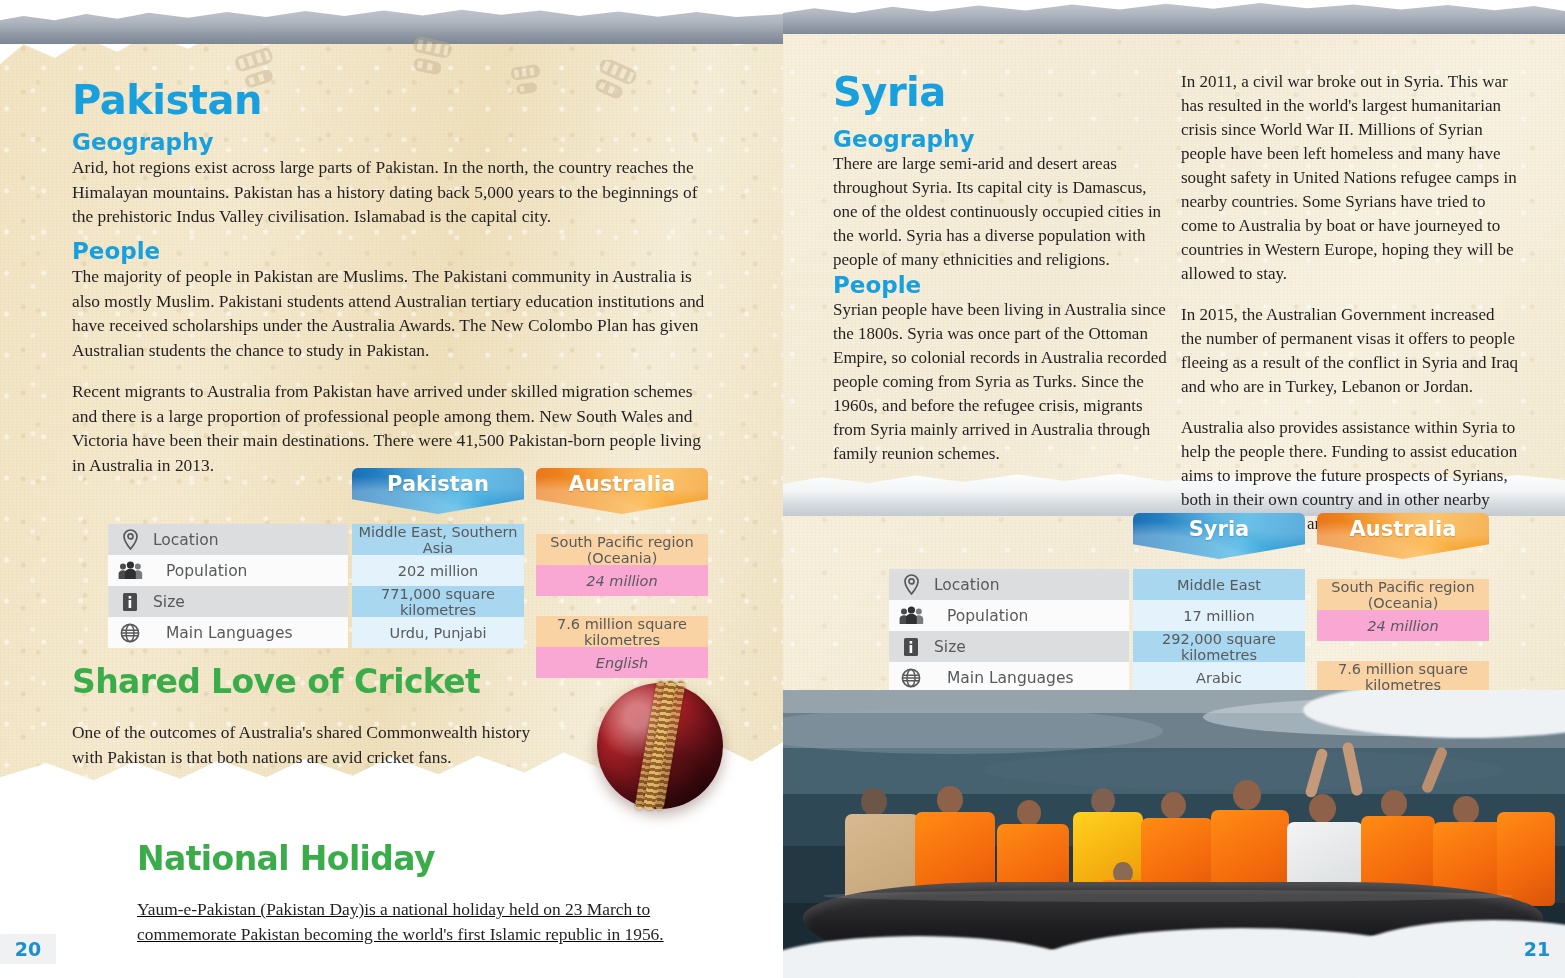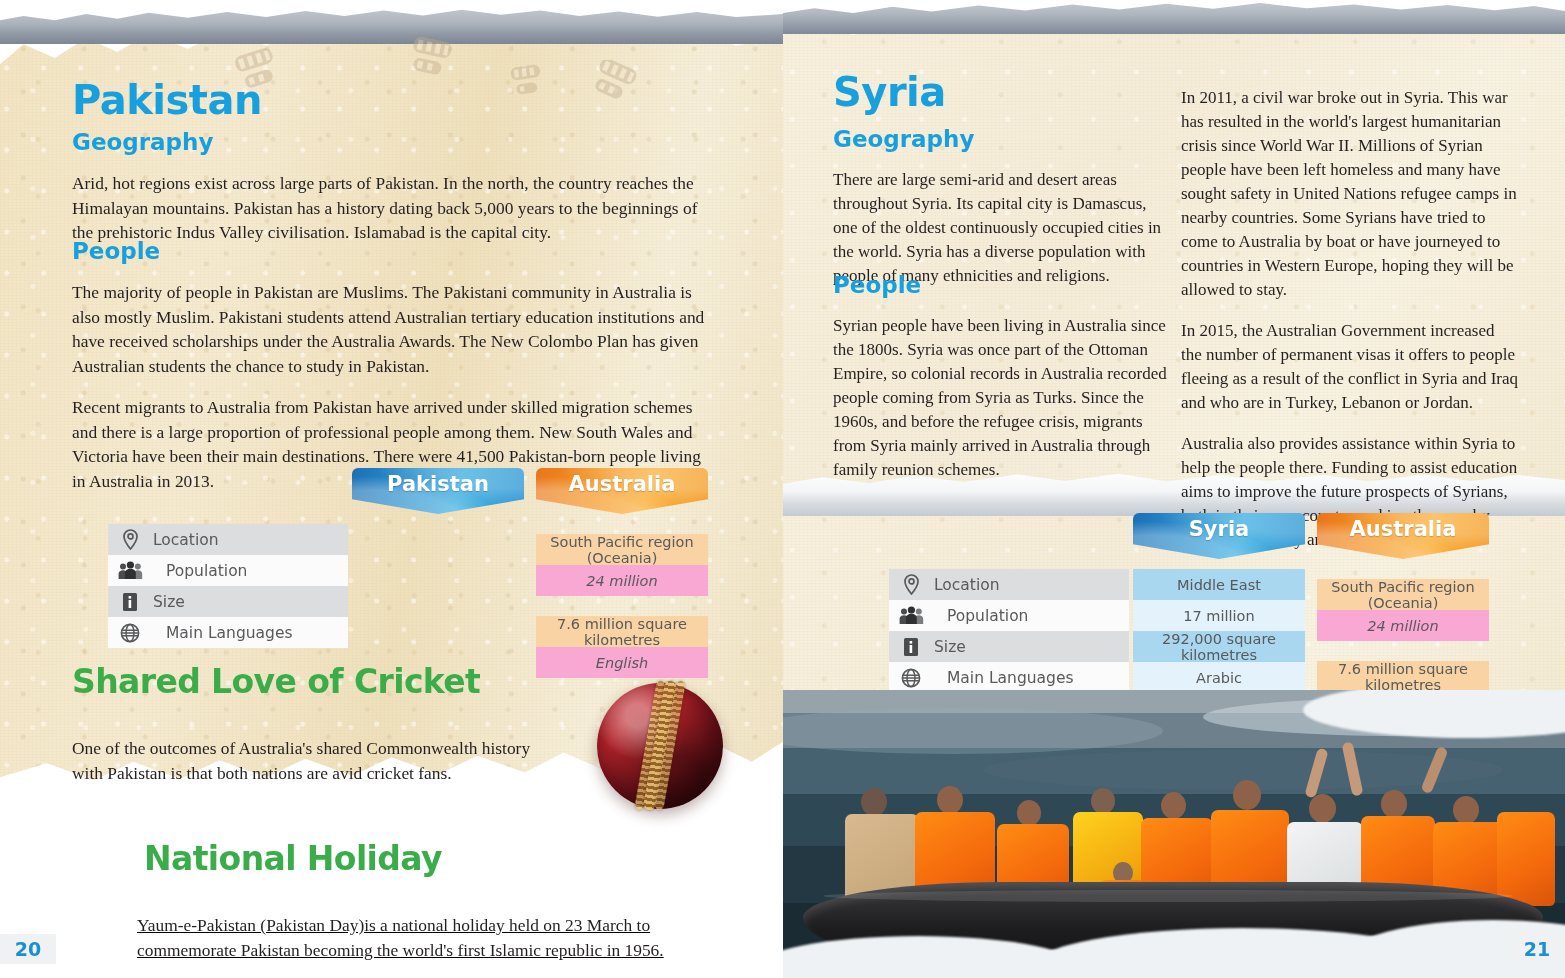--- a/index.html
+++ b/index.html
@@ -49,21 +49,21 @@
   .sub-head{
     font-family:"DejaVu Sans", sans-serif;
     font-weight:bold;color:#17a0dd;font-size:23px;line-height:26px;
   }
   .green-head{
     font-family:"DejaVu Sans", sans-serif;
     font-weight:bold;color:#3aad4a;font-size:33px;line-height:38px;letter-spacing:-0.6px;
   }
   p.body{
     font-family:"Liberation Serif", serif;
-    color:#231f20;font-size:17.4px;line-height:24.5px;margin:16px 0 17px 0;
+    color:#231f20;font-size:17.4px;line-height:24.5px;margin:0 0 17px 0;
     text-align:left;
   }
   p.body.narrow{font-size:17px;line-height:24px;}
 
   
   .cmp{position:absolute;}
   .cmp .labels{position:absolute;left:0;top:56px;width:240px;}
   .row-label{
     display:flex;align-items:center;gap:10px;
     height:31px;padding-left:9px;box-sizing:border-box;
@@ -286,20 +286,26 @@
               <ellipse cx="10" cy="10" rx="4" ry="8.6" fill="none" stroke="#58595b" stroke-width="1.5"></ellipse>
               <path d="M1.6 7.2h16.8M1.6 12.8h16.8M1.4 10h17.2" stroke="#58595b" stroke-width="1.5"></path>
             </svg>
         </span>
         <span>Main Languages</span>
       </div>
     </div>
 
     <div class="col blue" style="left:244px;">
       <div class="hdr">Pakistan</div>
+      <div class="cells">
+        <div class="cell odd two">Middle East, Southern Asia</div>
+        <div class="cell even">202 million</div>
+        <div class="cell odd two">771,000 square kilometres</div>
+        <div class="cell even">Urdu, Punjabi</div>
+      </div>
     </div>
 
     <div class="col orange" style="left:428px;">
       <div class="hdr">Australia</div>
       <div class="cells">
         <div class="cell odd two">South Pacific region (Oceania)</div>
         <div class="cell even">24 million</div>
         <div class="cell odd two">7.6 million square kilometres</div>
         <div class="cell even">English</div>
       </div>
@@ -312,21 +318,21 @@
   <div style="position:absolute;left:72px;top:720px;width:485px;">
     <p class="body">One of the outcomes of Australia's shared Commonwealth history with Pakistan is that both nations are avid cricket fans.</p>
   </div>
 
   <div class="ball" style="left:597px;top:683px;width:126px;height:126px;">
     <div class="seam s2"></div>
     <div class="seam"></div>
     <div class="seam s3"></div>
   </div>
 
-  <div style="position:absolute;left:144px;top:840px;width:560px;">
+  <div style="position:absolute;left:137px;top:840px;width:560px;">
     <div class="green-head">National Holiday</div>
   </div>
   <div style="position:absolute;left:137px;top:897px;width:530px;text-decoration:underline;">
     <p class="body">Yaum-e-Pakistan (Pakistan Day)is a national holiday held on 23 March to commemorate Pakistan becoming the world's first Islamic republic in 1956.</p>
   </div>
 
   <div class="pagenum left">20</div>
 </div>
 
 <div class="page page-right">

